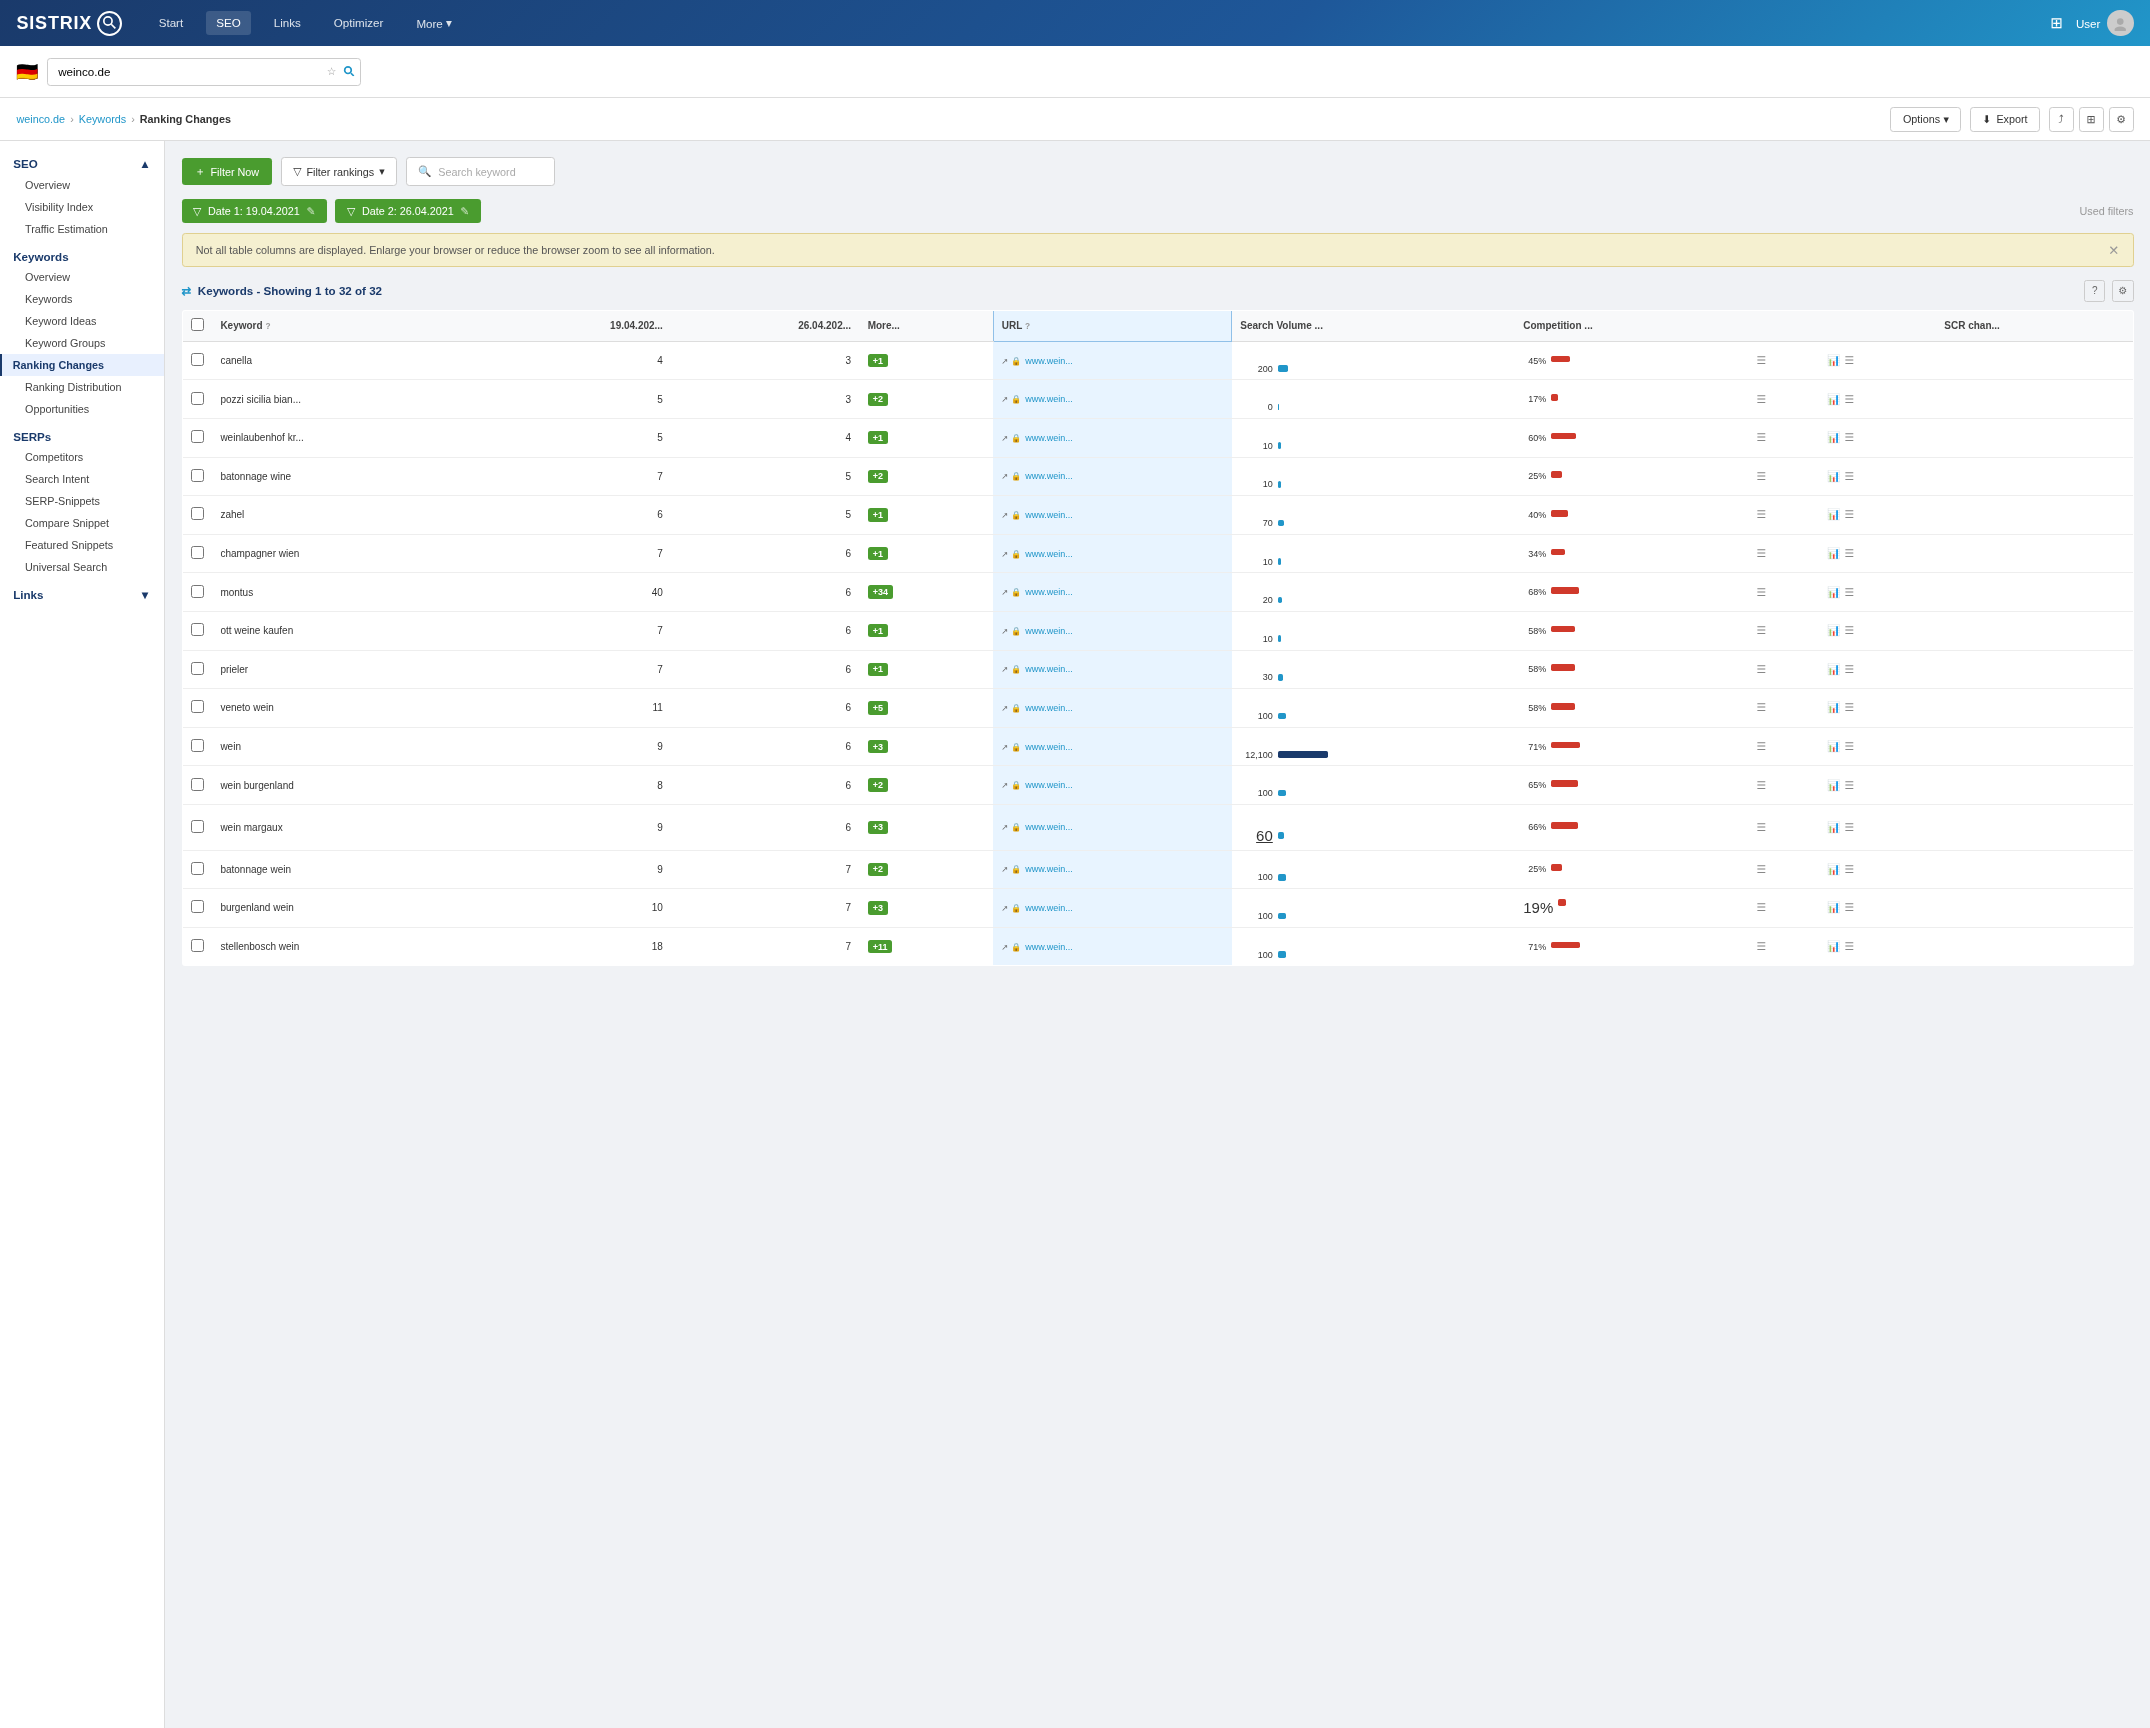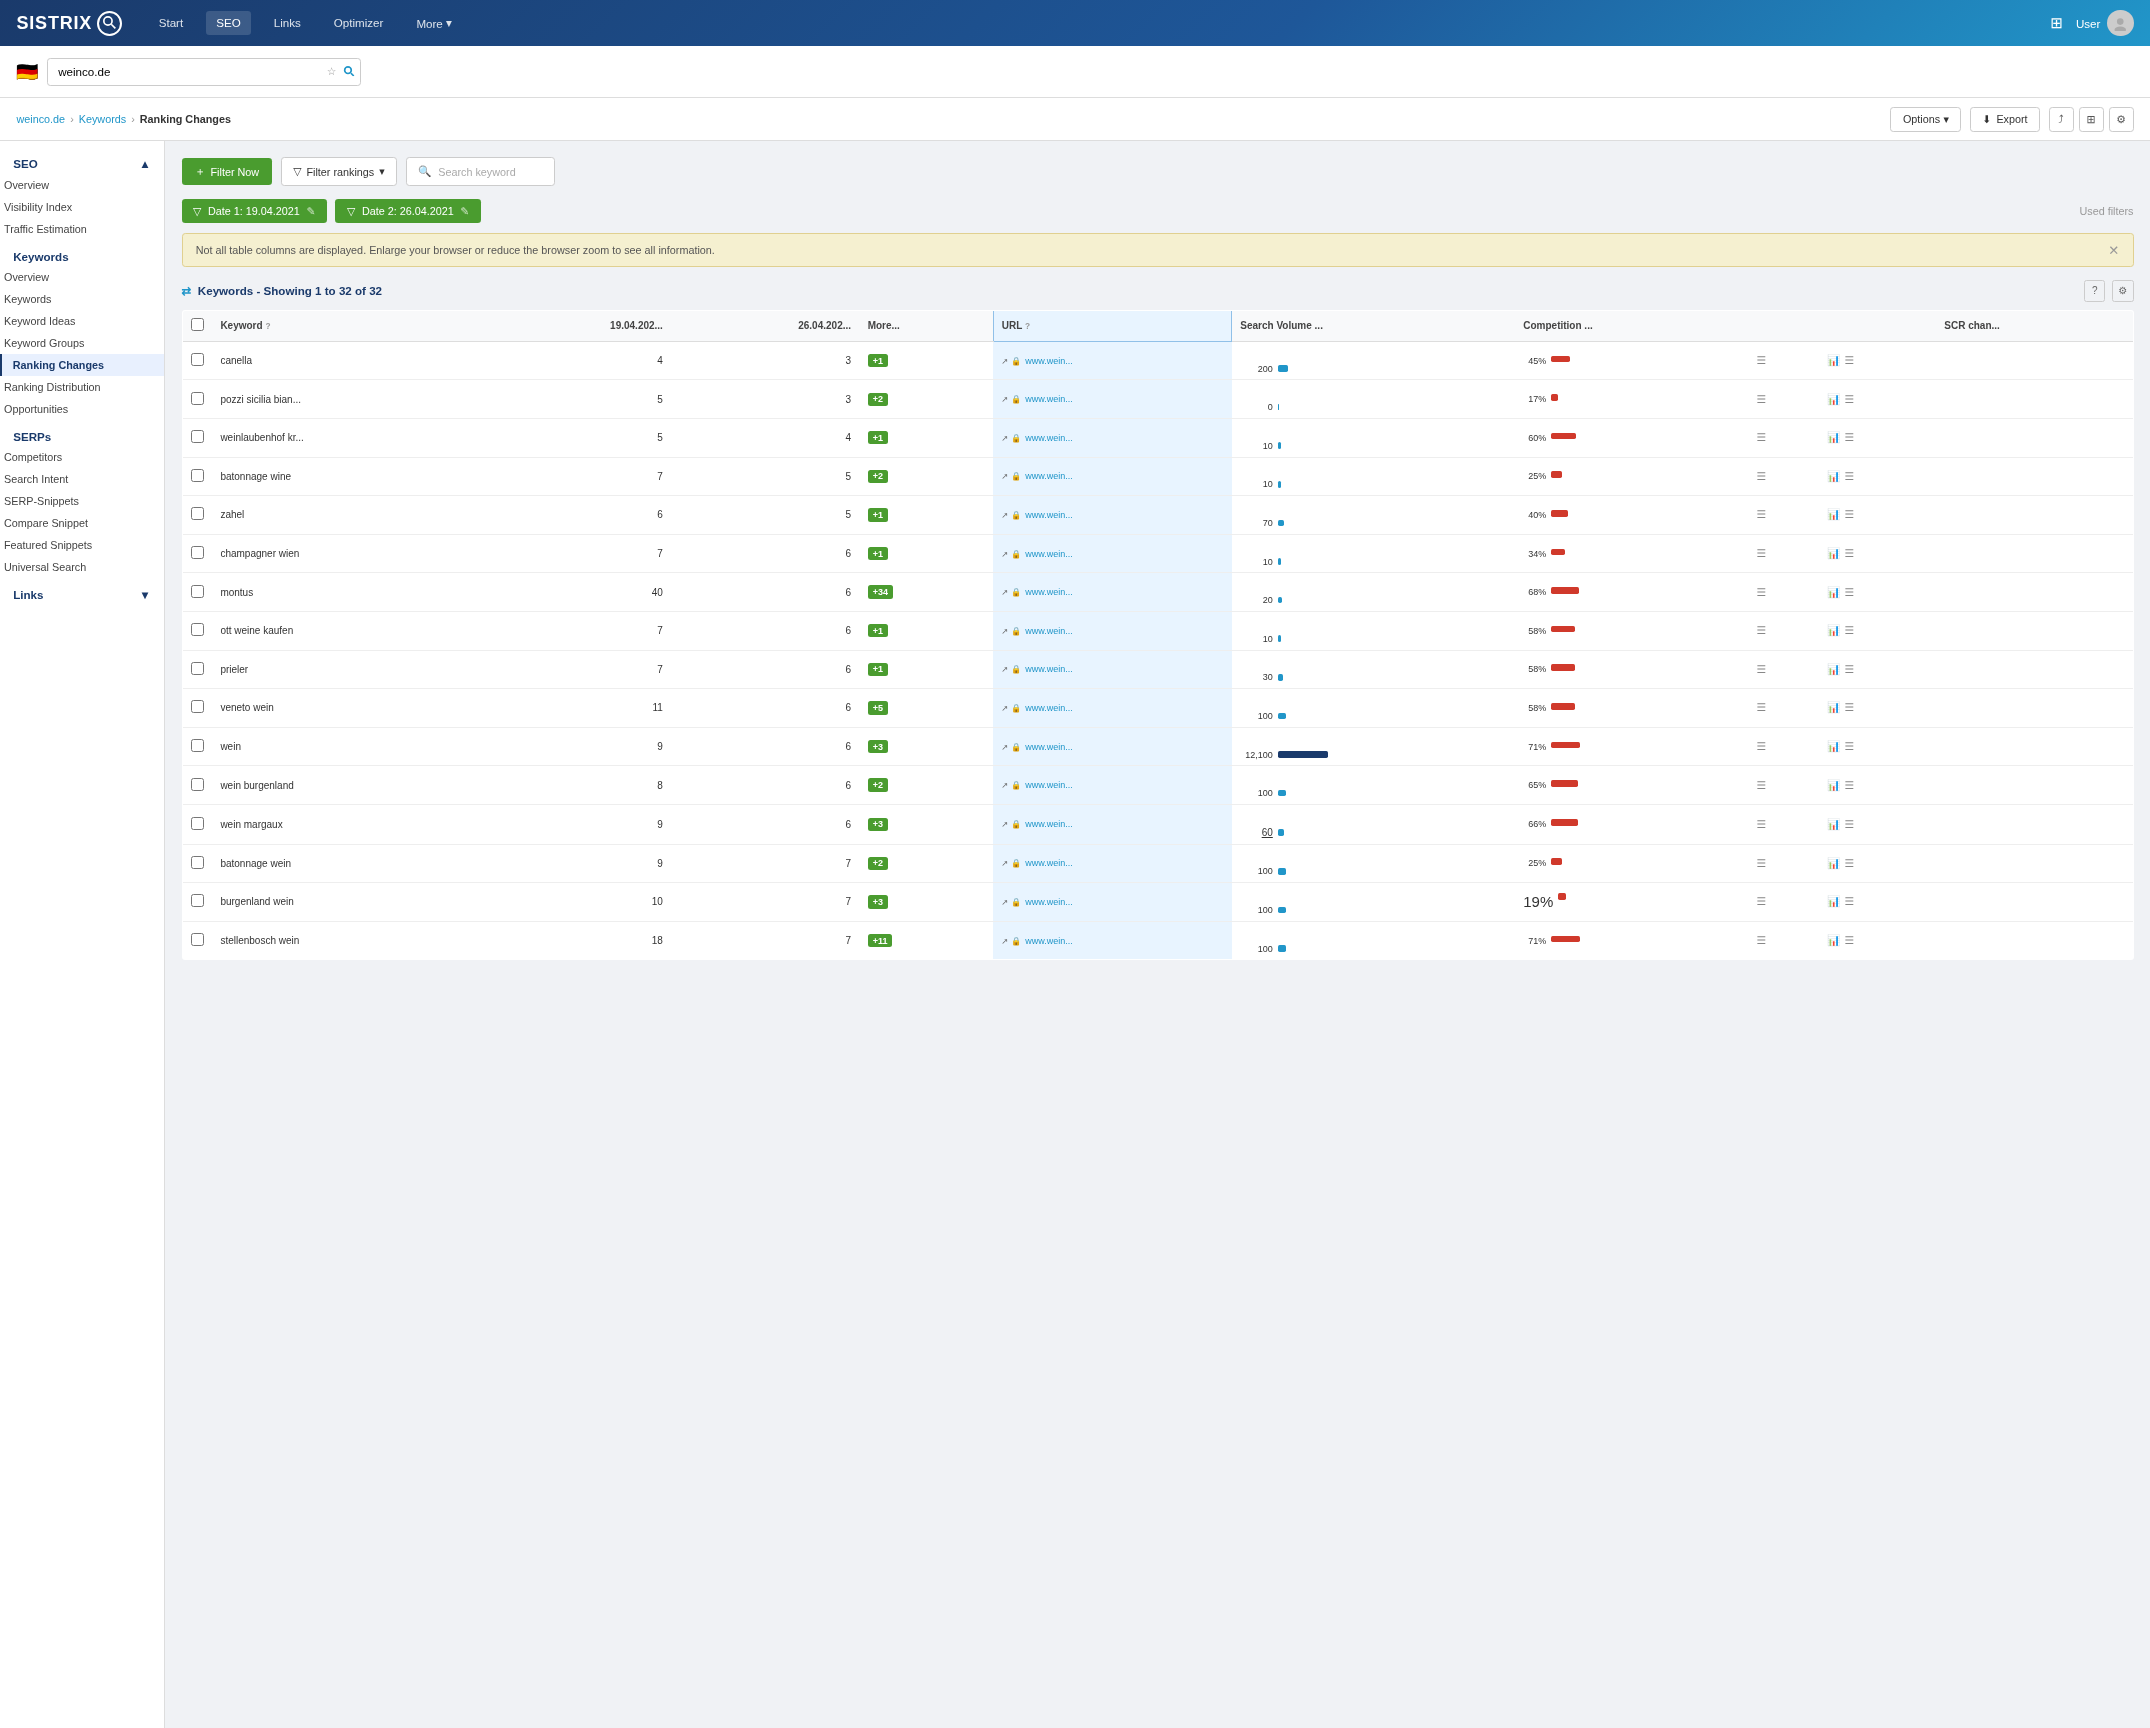--- a/index.html
+++ b/index.html
@@ -128,21 +128,21 @@
       display: flex;
       align-items: center;
       justify-content: space-between;
       padding: 3.3px 13.2px 3.3px 13.2px;
       font-weight: 700;
       font-size: 11.6px;
       color: #1a3a6b;
       cursor: pointer;
     }
     .sidebar-item {
-      padding: 5px 4px;
+      padding: 5px 25px;
       font-size: 10.8px;
       color: #444;
       cursor: pointer;
       display: block;
       text-decoration: none;
     }
     .sidebar-item.active {
       background: #e8f0fe;
       color: #1a3a6b;
       font-weight: 600;
@@ -1010,21 +1010,21 @@
     </td>
     <td style="background:#e8f4ff;">
       <div class="url-cell">
         <span class="url-icon">↗</span>
         <span class="lock-icon">🔒</span>
         <span style="color:#2196c9;font-size:9px;">www.wein...</span>
       </div>
     </td>
     <td>
       <div class="vol-bar">
-        <span style="min-width:33px;text-align:right;font-size:10px;text-decoration:underline;">60</span>
+        <span style="min-width:33px;text-align:right;font-size:15px;text-decoration:underline;">60</span>
         <div style="width:6.6px;height:6.6px;background:#2196c9;border-radius:1.7px;"></div>
       </div>
     </td>
     <td>
       <div class="comp-bar">
         <span style="min-width:23px;text-align:right;font-size:9px;">66%</span>
         <div style="width:27px;height:6.6px;background:#d0392b;border-radius:1.7px;"></div>
       </div>
     </td>
     <td>

